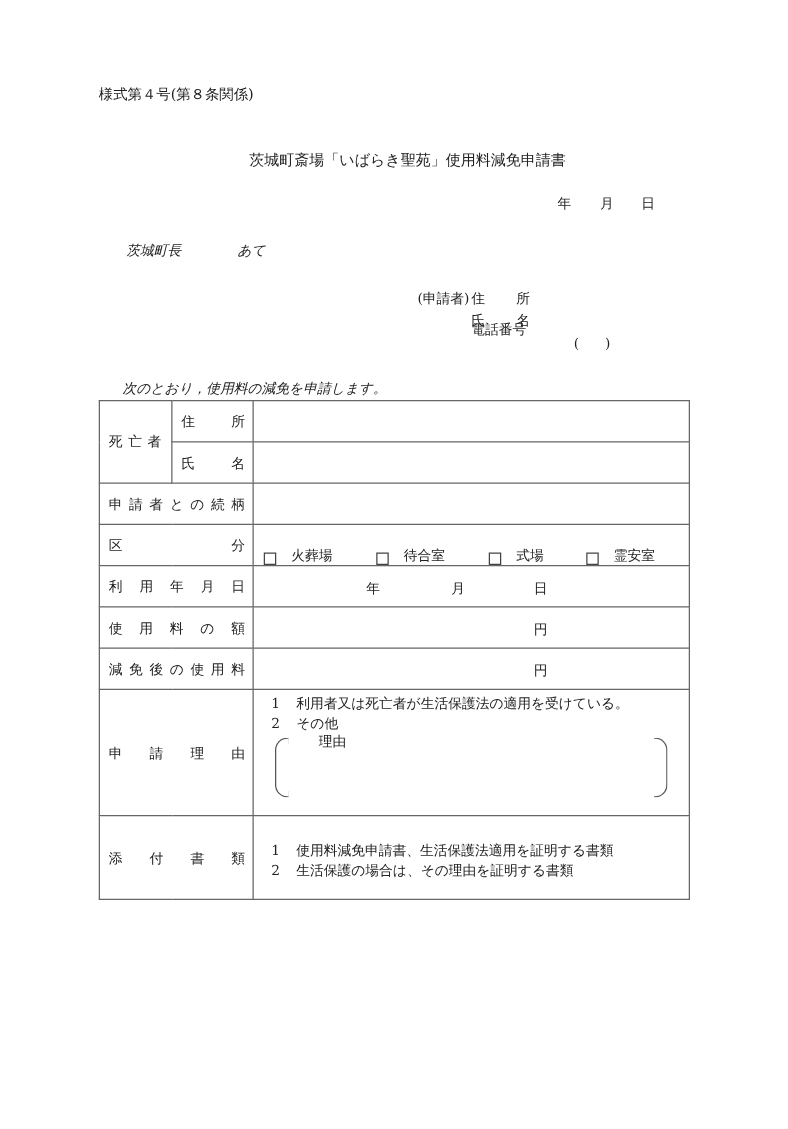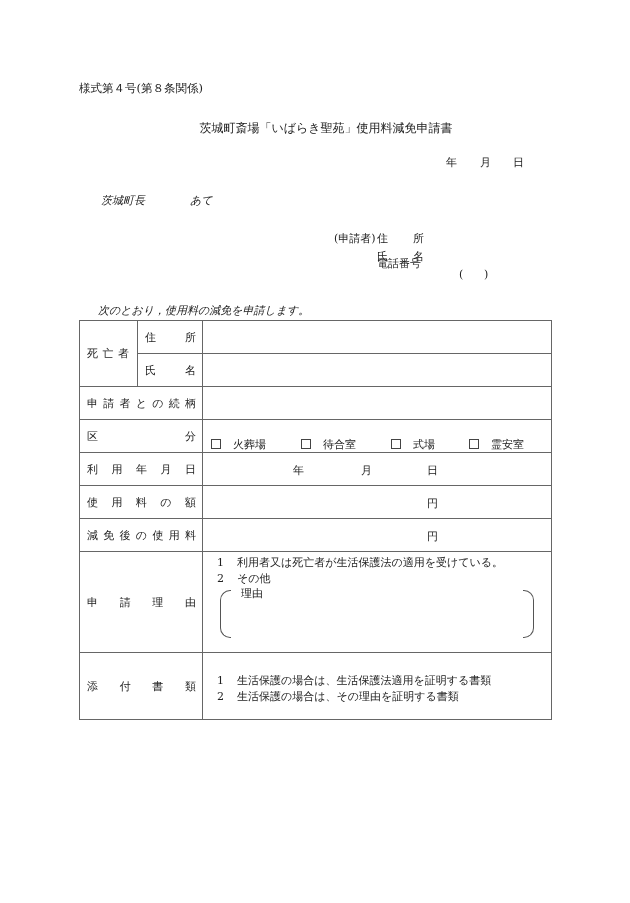--- a/index.html
+++ b/index.html
@@ -1,31 +1,31 @@
 <!DOCTYPE html>
 <html><head>
 <meta charset="utf-8">
 <style>
   html, body { margin: 0; padding: 0; background: #ffffff; }
   body { width: 630px; height: 903px; position: relative; overflow: hidden;
          font-family: "DejaVu Serif", "Liberation Serif", serif; color: #222; font-size: 11px; }
   .abs { position: absolute; white-space: nowrap; }
-  .form-number { left: 79px; top: 81px; font-size: 11.5px; }
+  .form-number { left: 79px; top: 68px; font-size: 11.5px; }
   .title { left: 11px; width: 630px; top: 120px; text-align: center; font-size: 12px; }
   .date { top: 155px; font-size: 11px; }
   .addressee { top: 193px; font-size: 11px; font-style: italic; }
   .applicant-label { top: 231px; }
   .intro { left: 98px; top: 303px; font-style: italic; }
   table.form { position: absolute; left: 79px; top: 320px; width: 473px; border-collapse: collapse; }
   table.form td { border: 1.2px solid #666; padding: 0; font-size: 11px; vertical-align: middle; }
   .lbl { width: 122px; }
   .spread { display: flex; justify-content: space-between; padding: 0 6px 0 7px; }
   .row34 { height: 33px; }
   .checkbox-group { display: flex; padding-left: 8px; }
-  .cb { display: inline-flex; align-items: center; margin-top: 16px; }
+  .cb { display: inline-flex; align-items: flex-end; margin-top: 16px; }
   .cb .box { display: inline-block; width: 8px; height: 8px; border: 1px solid #444; margin-right: 12px; }
   .reason-cell { position: relative; height: 100px; vertical-align: top !important; }
   .attach-cell { position: relative; height: 66px; }
   .item { position: absolute; left: 14px; }
   .item .num { display: inline-block; width: 20px; }
   .bracket-l, .bracket-r { position: absolute; top: 38px; width: 10px; height: 46px; border: 1.2px solid #555; }
   .bracket-l { left: 17px; border-right: none; border-radius: 10px 0 0 10px; }
   .bracket-r { left: 320px; border-left: none; border-radius: 0 10px 10px 0; }
 </style>
 </head>
@@ -173,32 +173,32 @@
         <span>申</span>
         <span>請</span>
         <span>理</span>
         <span>由</span>
       </div>
     </td>
     <td class="reason-cell">
       <div class="item" style="top:3px"><span class="num">1</span><span>利用者又は死亡者が生活保護法の適用を受けている。</span></div>
       <div class="item" style="top:19px"><span class="num">2</span><span>その他</span></div>
       <span class="bracket-l"></span>
-      <span class="abs" style="left:38px;top:34px">理由</span>
+      <span class="abs" style="left:52px;top:34px">理由</span>
       <span class="bracket-r"></span>
     </td>
   </tr>
   <tr>
     <td colspan="2">
       <div class="spread">
         <span>添</span>
         <span>付</span>
         <span>書</span>
         <span>類</span>
       </div>
     </td>
     <td class="attach-cell">
-      <div class="item" style="top:20px"><span class="num">1</span><span>生活保護の場合は、生活保護法適用を証明する書類</span></div>
+      <div class="item" style="top:20px"><span class="num">1</span><span>使用料減免申請書、生活保護法適用を証明する書類</span></div>
       <div class="item" style="top:36px"><span class="num">2</span><span>生活保護の場合は、その理由を証明する書類</span></div>
     </td>
   </tr>
 </tbody>
   </table>
 
 </body></html>

